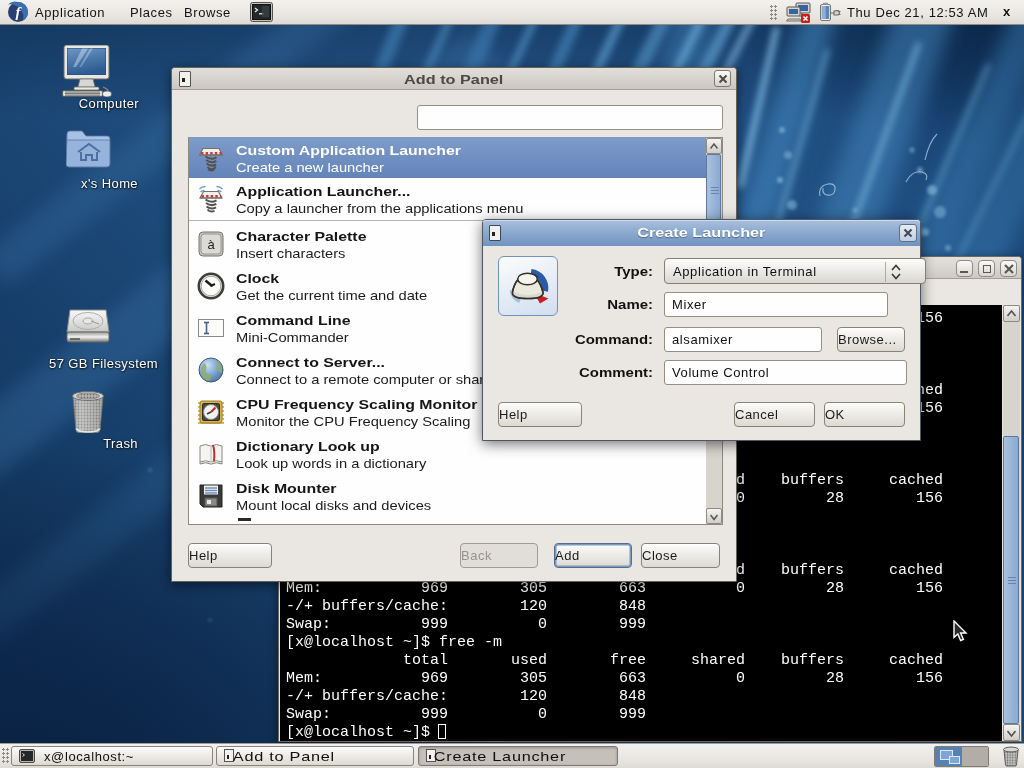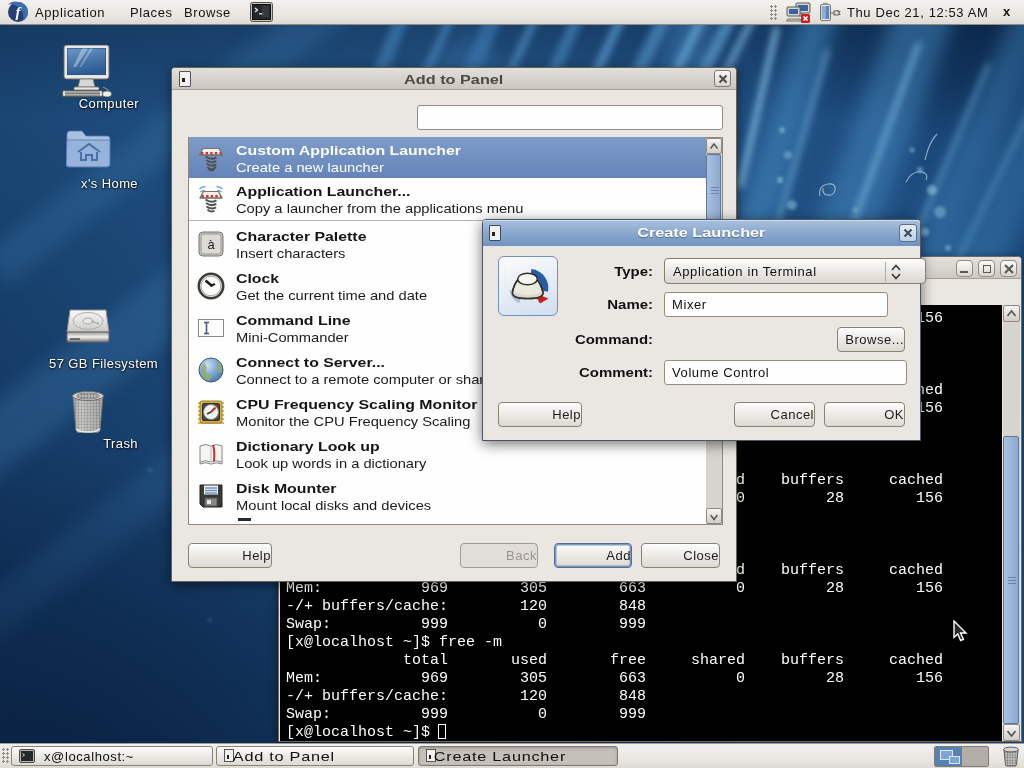--- a/index.html
+++ b/index.html
@@ -1,17 +1,17 @@
 <!DOCTYPE html>
 <html><head><meta charset="utf-8"><style>
 *{margin:0;padding:0;box-sizing:border-box}
 html,body{width:1024px;height:768px;overflow:hidden}
 body{font-family:"Liberation Sans",sans-serif;position:relative;background:#16375f;opacity:0.999}
 .ab{position:absolute}
-.btn{position:absolute;border:1px solid #888478;border-radius:4px;background:linear-gradient(#fdfdfc,#efede9 45%,#dedbd4);font:13px "Liberation Sans",sans-serif;color:#1c1c1c;text-align:right;box-shadow:inset 0 1px 0 #fff;letter-spacing:0.5px}
+.btn{position:absolute;border:1px solid #888478;border-radius:4px;background:linear-gradient(#fdfdfc,#efede9 45%,#dedbd4);font:13px "Liberation Sans",sans-serif;color:#1c1c1c;text-align:left;box-shadow:inset 0 1px 0 #fff;letter-spacing:0.5px}
 .inp{position:absolute;background:#fff;border:1px solid #958f84;border-radius:3px;font:13px "Liberation Sans",sans-serif;color:#111}
 .lbl{position:absolute;font:13px "Liberation Sans",sans-serif;color:#111;white-space:nowrap;letter-spacing:0.6px}
 .blbl{position:absolute;font:bold 13px "Liberation Sans",sans-serif;color:#111;white-space:nowrap;text-align:right;transform:scaleX(1.15);transform-origin:100% 50%}
 .ttl{position:absolute;font:bold 13px "Liberation Sans",sans-serif;white-space:nowrap;transform:scaleX(1.22);transform-origin:0 50%}
 .sub{position:absolute;font:13px "Liberation Sans",sans-serif;white-space:nowrap;transform:scaleX(1.13);transform-origin:0 50%}
 .dlab{position:absolute;font:13px "Liberation Sans",sans-serif;color:#fff;text-align:right;text-shadow:0 1px 2px rgba(0,0,0,.85),1px 0 2px rgba(0,0,0,.6);letter-spacing:0.4px}
 </style></head><body>
 <svg class="ab" style="left:0px;top:0px" width="1024" height="768" viewBox="0 0 1024 768">
 <defs>
 <linearGradient id="bg" x1="0" y1="768" x2="1024" y2="0" gradientUnits="userSpaceOnUse">
@@ -415,20 +415,23 @@
 <div class="lbl" style="left:8px;top:5px">Application in Terminal</div>
 <div class="ab" style="left:220px;top:3px;width:1px;height:20px;background:#b0aca4"></div>
 <svg class="ab" style="left:225px;top:5px" width="12" height="16">
         <path d="M2 6 L6 1.5 L10 6" fill="none" stroke="#3c3c38" stroke-width="1.7"></path>
         <path d="M2 10 L6 14.5 L10 10" fill="none" stroke="#3c3c38" stroke-width="1.7"></path>
       </svg>
 </div>
 <div class="inp" style="left:181px;top:72px;width:224px;height:25px">
       <div class="lbl" style="left:7px;top:4px">Mixer</div>
     </div>
+<div class="inp" style="left:181px;top:107px;width:158px;height:25px">
+      <div class="lbl" style="left:7px;top:4px">alsamixer</div>
+    </div>
 <div class="btn" style="left:354px;top:107px;width:68px;height:25px;line-height:24px">Browse...</div>
 <div class="inp" style="left:181px;top:140px;width:243px;height:25px">
       <div class="lbl" style="left:7px;top:4px">Volume Control</div>
     </div>
 
 <div class="btn" style="left:15px;top:182px;width:84px;height:25px;line-height:24px">Help</div>
 <div class="btn" style="left:251px;top:182px;width:81px;height:25px;line-height:24px">Cancel</div>
 <div class="btn" style="left:341px;top:182px;width:81px;height:25px;line-height:24px">OK</div>
 </div>
 <div class="ab" style="left:0;top:0;width:1024px;height:25px;background:linear-gradient(#f4f2ef,#e9e6e1 70%,#dfdcd6);border-bottom:1px solid #918d85">

